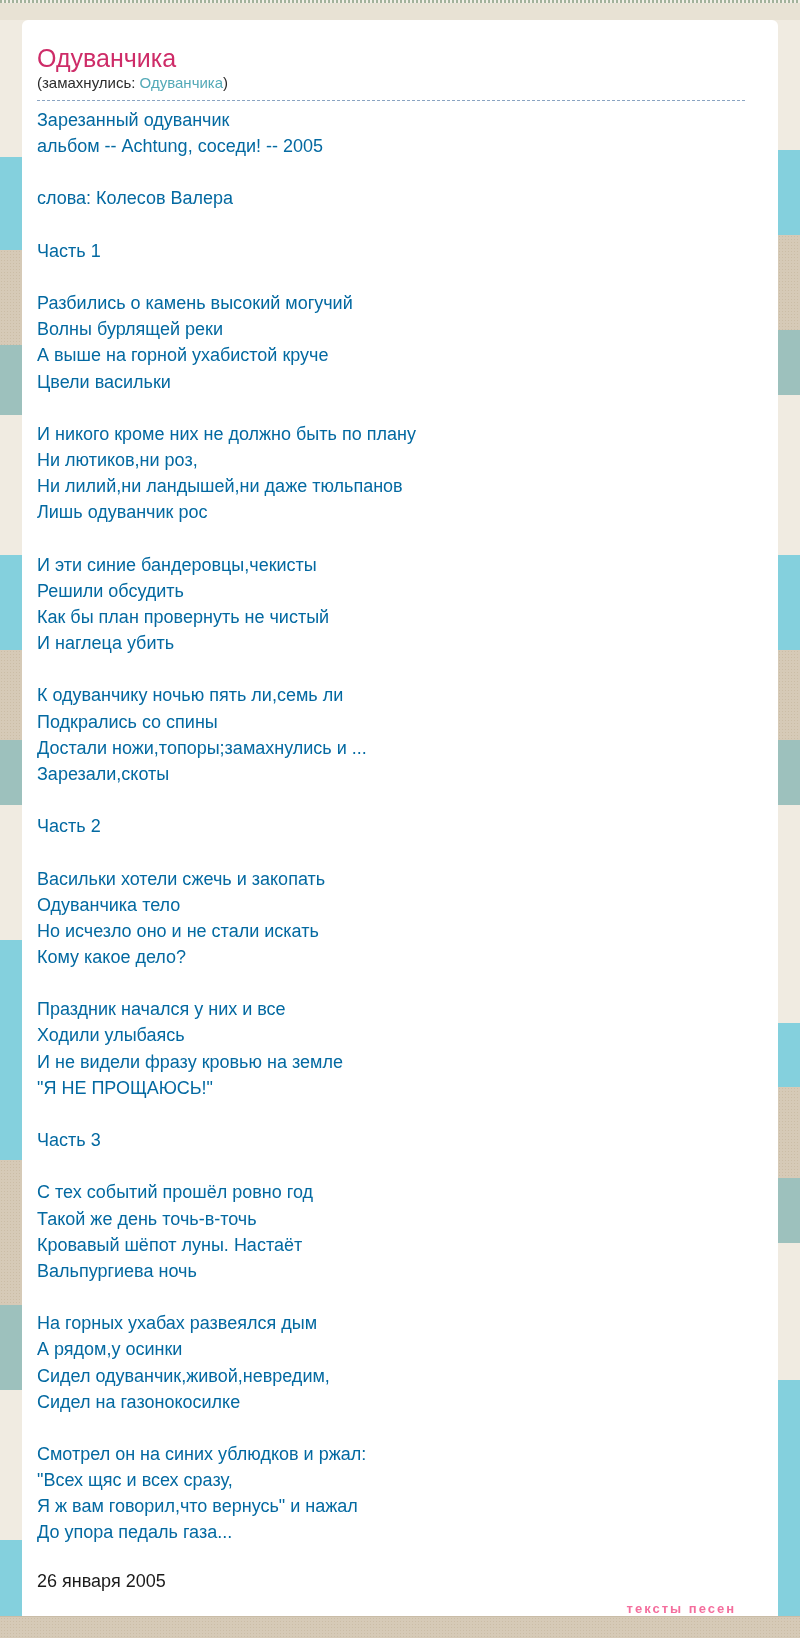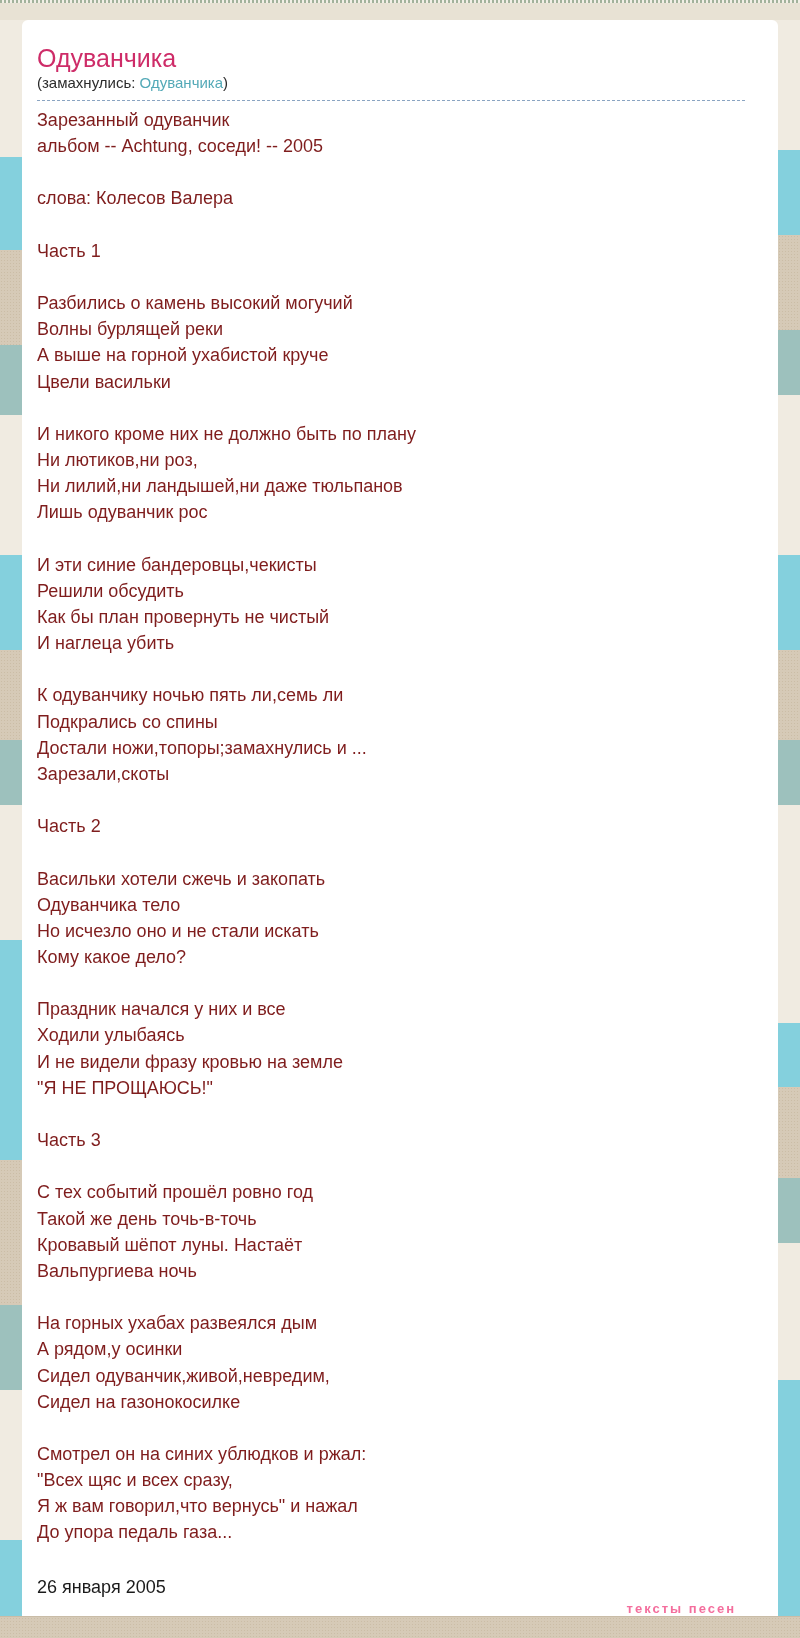--- a/index.html
+++ b/index.html
@@ -22,22 +22,22 @@
   .s.teal{background:#9dc1bd;}
 
   
   .content{position:absolute;left:22px;right:22px;top:20px;bottom:21px;background:#ffffff;
     border-radius:6px 6px 0 0;padding:0 15px;box-sizing:border-box;}
 
   .title{margin:24px 0 2px 0;font-size:25px;font-weight:400;color:#ce2c68;line-height:28px;cursor:pointer;}
   .artist-line{font-size:15px;line-height:18px;color:#2b2b2b;padding-bottom:8px;border-bottom:1px dashed #8aa4c2;margin-right:18px;}
   .artist{color:#53a9b7;text-decoration:none;cursor:pointer;}
 
-  .lyrics{margin-top:6px;font-size:18px;line-height:26.15px;color:#7f1d1d;white-space:pre-line;}
-  .date{margin-top:28px;font-size:18px;line-height:26px;color:#1b1b1b;}
+  .lyrics{margin-top:6px;font-size:18px;line-height:26.15px;color:#0369a1;white-space:pre-line;}
+  .date{margin-top:22px;font-size:18px;line-height:26px;color:#1b1b1b;}
 
   .logo{position:absolute;right:10px;bottom:2px;text-align:right;cursor:pointer;line-height:1;}
   .logo-word{font-size:42px;font-weight:bold;color:#0e98a1;letter-spacing:-1.5px;}
   .logo-tld{font-size:20px;font-weight:bold;color:#f46e9d;letter-spacing:0;}
   .logo-tag{font-size:13px;font-weight:bold;color:#f46e9d;letter-spacing:2px;margin-top:1px;padding-right:32px;text-align:right;}
 </style>
 </head>
 <body>
 
 <div class="page">

